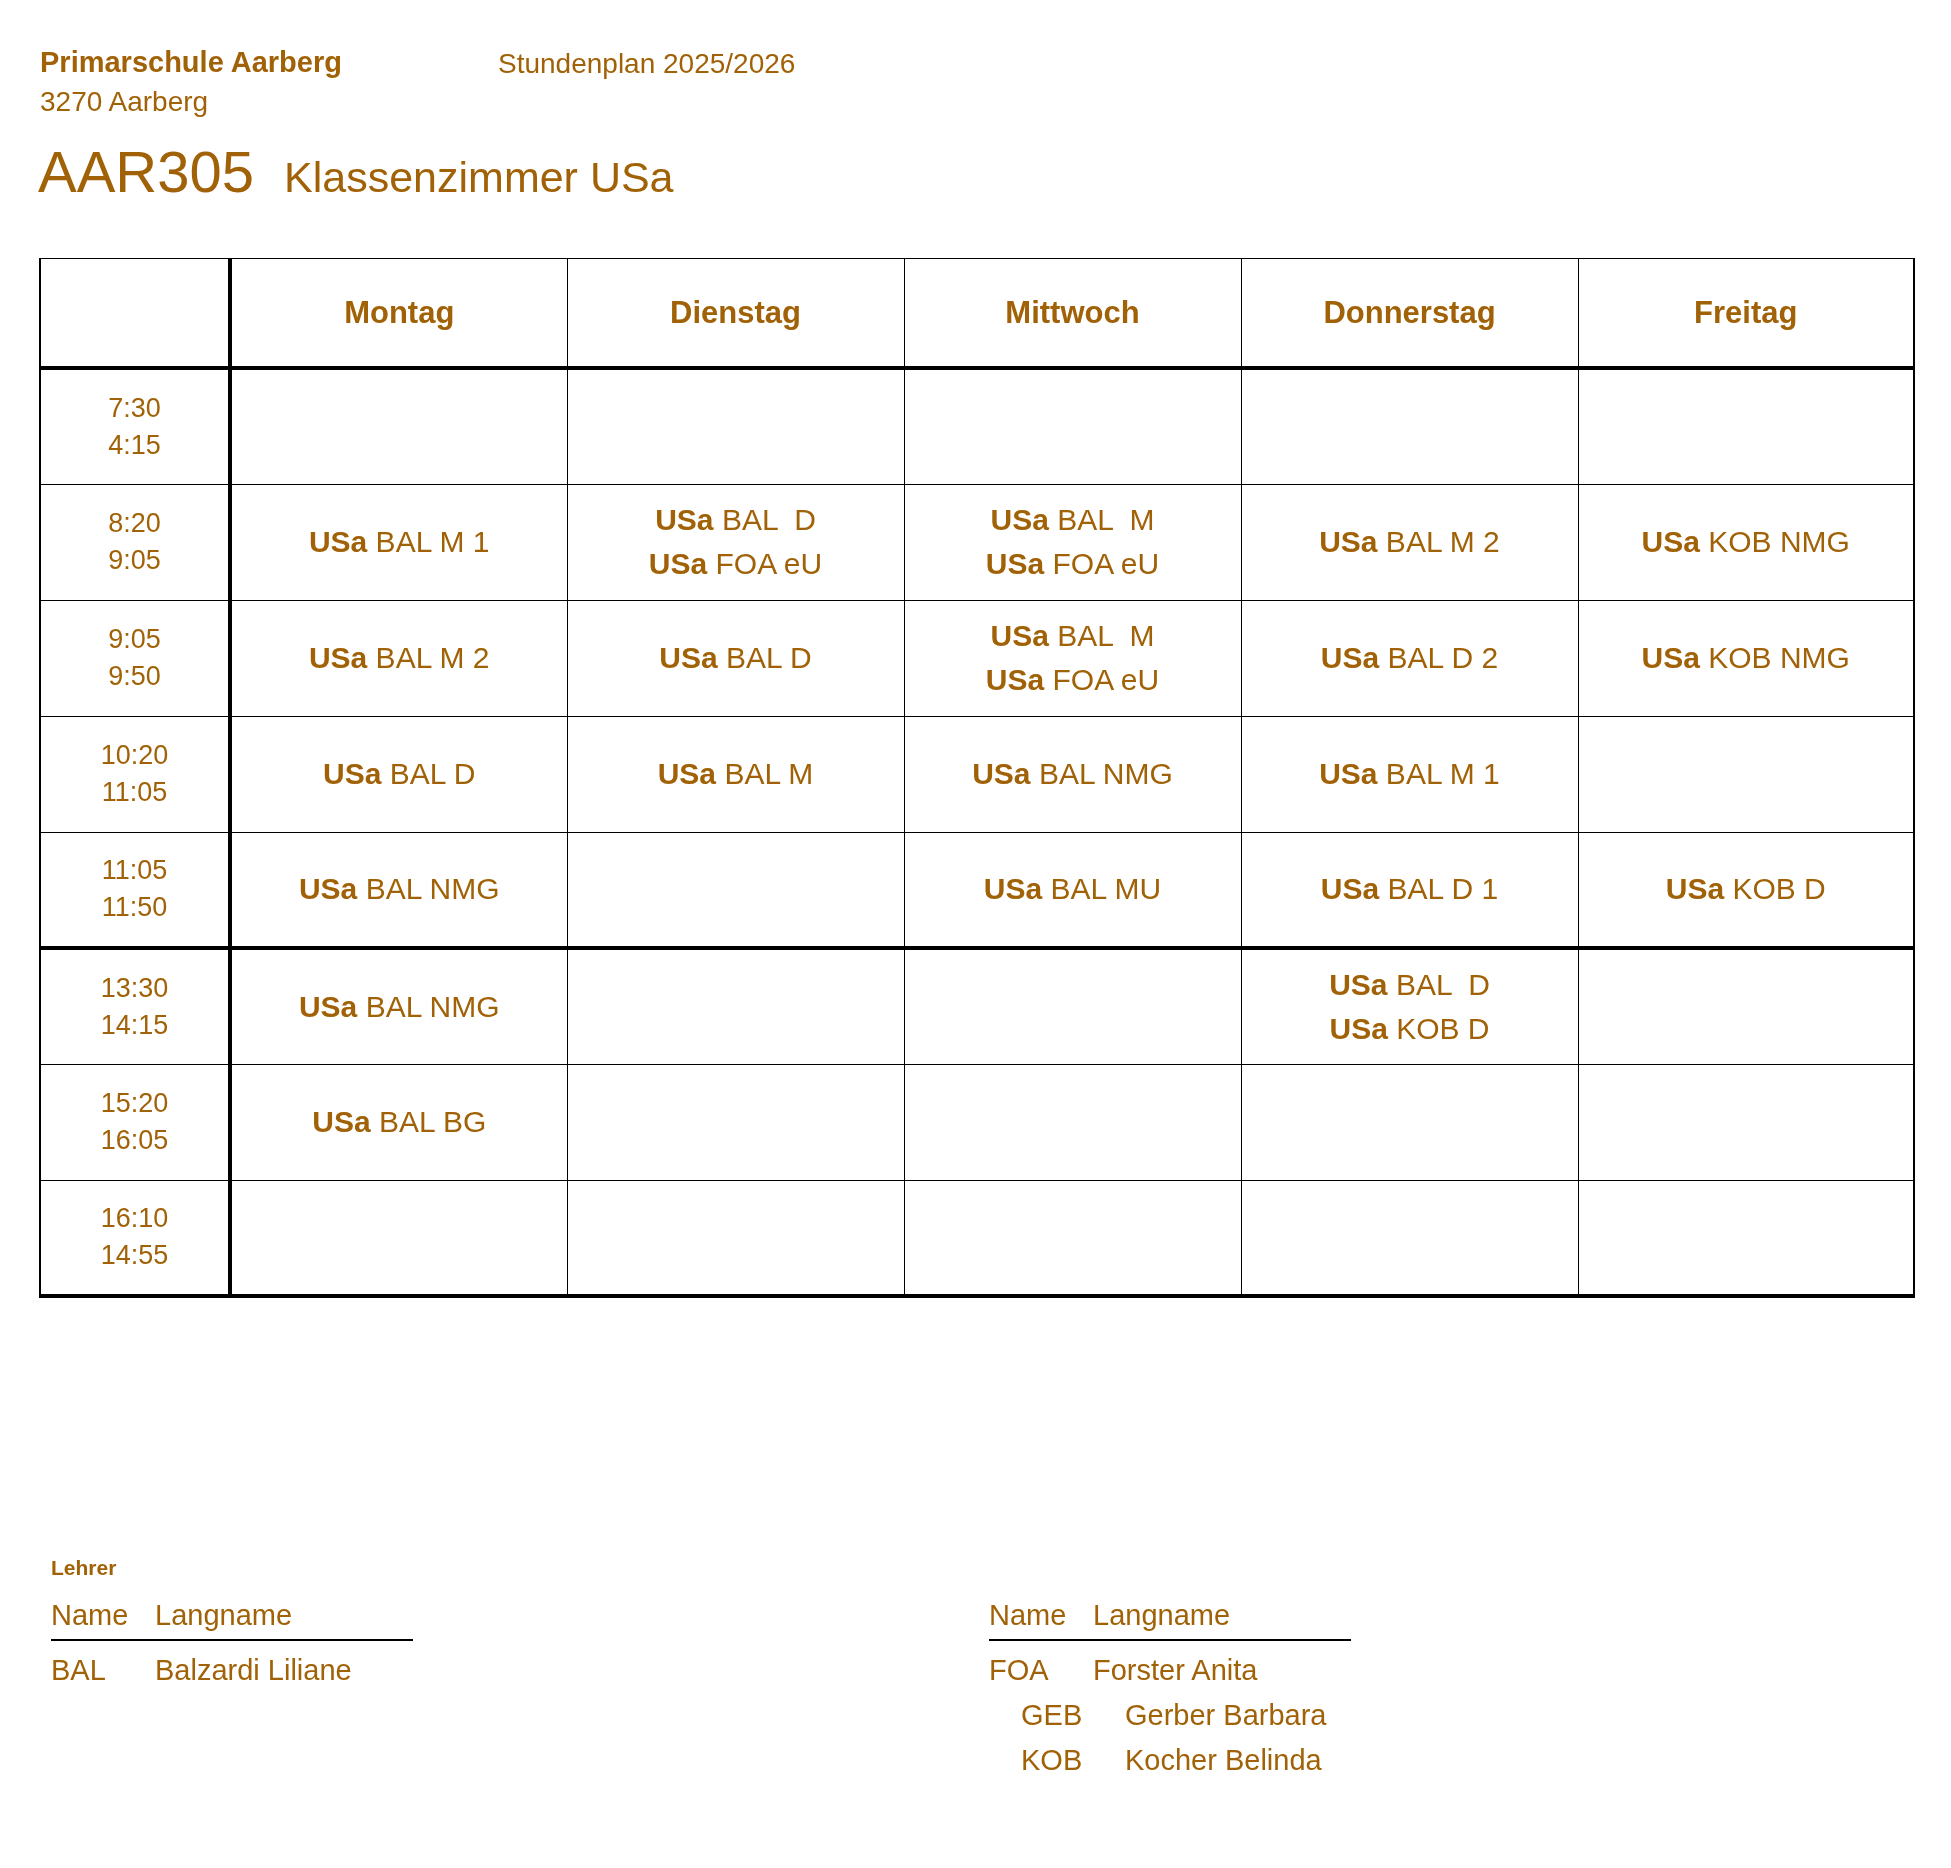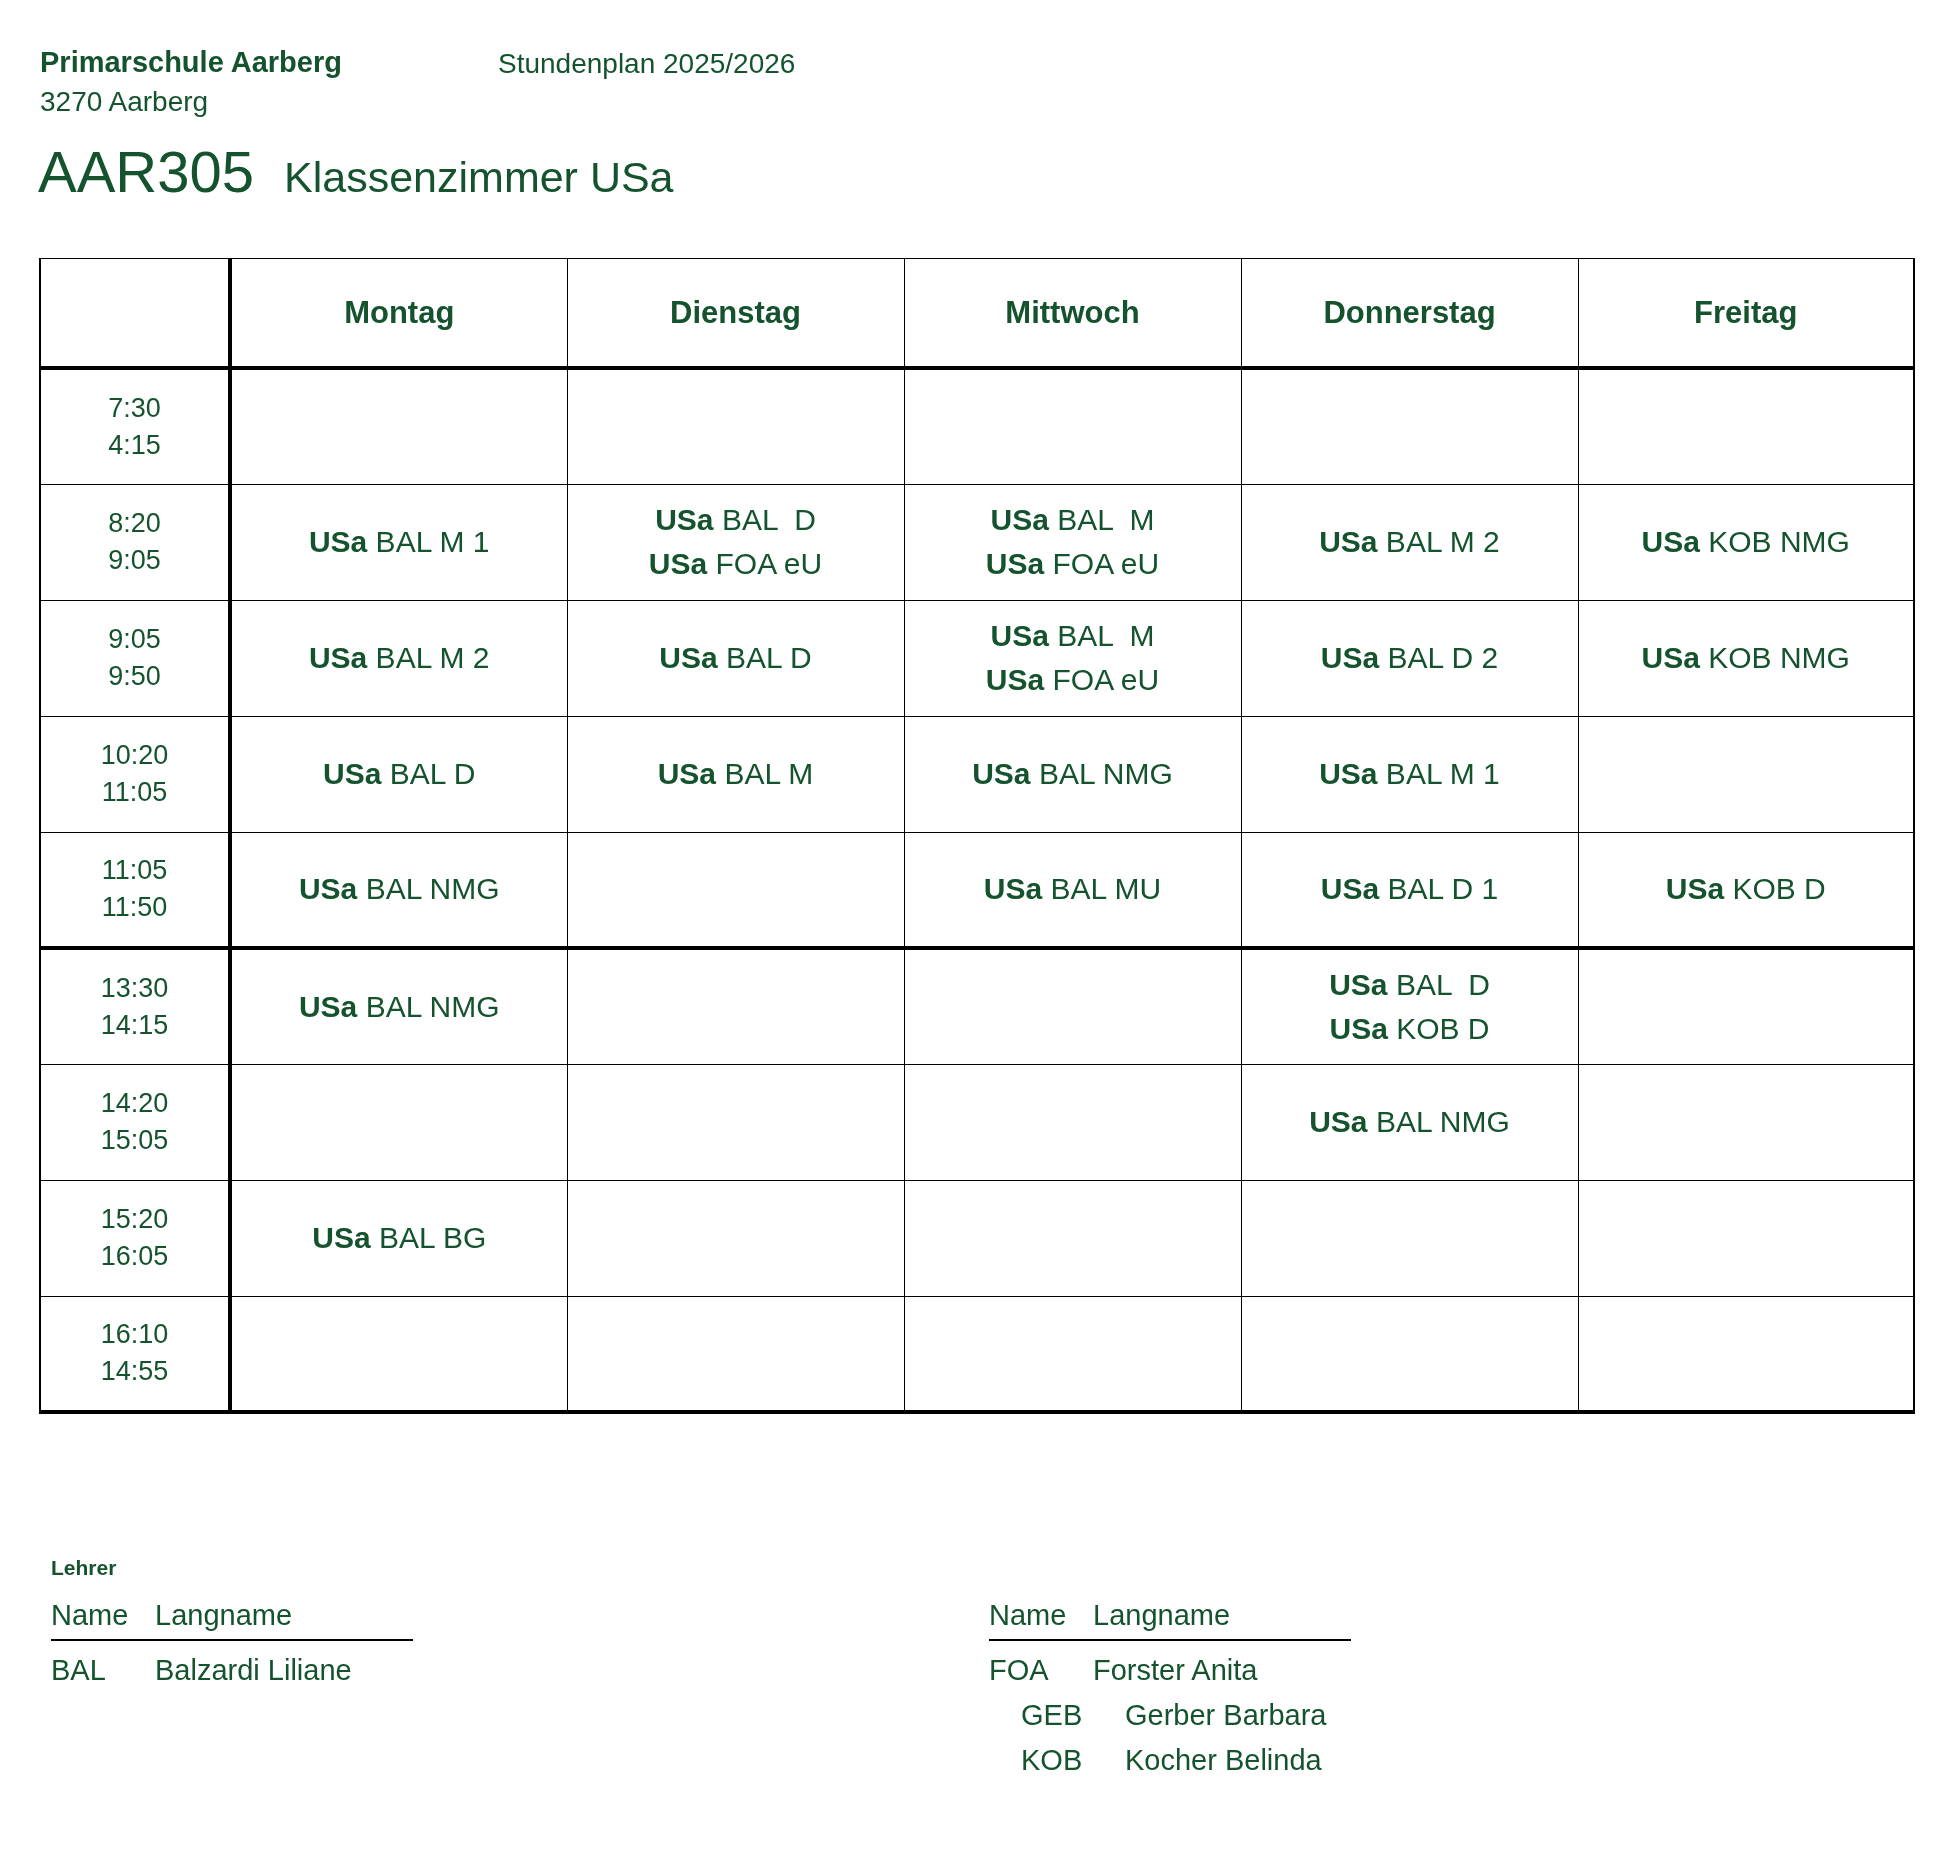--- a/index.html
+++ b/index.html
@@ -1,21 +1,21 @@
 <!DOCTYPE html>
 <html style="font-size:14.8px"><head>
 <meta charset="utf-8">
 <style>
   html,body{margin:0;padding:0;background:#fff;}
   .page{
     position:relative;
     width:1951px;
     height:1868px;
     background:#ffffff;
-    color:#14532d;
+    color:#a16207;
     font-family:"Liberation Sans", sans-serif;
     overflow:hidden;
   }
   
   .school-name{position:absolute;left:40px;top:46px;font-size:29px;font-weight:bold;}
   .plan-title{position:absolute;left:498px;top:48px;font-size:28px;}
   .school-city{position:absolute;left:40px;top:86px;font-size:28px;}
   .title-row{position:absolute;left:38px;top:138px;display:flex;align-items:baseline;gap:30px;}
   .room-code{font-size:58px;}
   .room-name{font-size:43px;}
@@ -189,33 +189,20 @@
             <td class="lesson-cell"></td>
             <td class="lesson-cell"></td>
             <td class="lesson-cell">
               <div class="lesson-line"><span class="grp">USa</span><span class="rest"> BAL  D</span></div>
               <div class="lesson-line"><span class="grp">USa</span><span class="rest"> KOB D</span></div>
             </td>
             <td class="lesson-cell"></td>
           </tr>
           <tr>
             <td class="time-cell">
-              <div>14:20</div>
-              <div>15:05</div>
-            </td>
-            <td class="lesson-cell"></td>
-            <td class="lesson-cell"></td>
-            <td class="lesson-cell"></td>
-            <td class="lesson-cell">
-              <div class="lesson-line"><span class="grp">USa</span><span class="rest"> BAL NMG</span></div>
-            </td>
-            <td class="lesson-cell"></td>
-          </tr>
-          <tr>
-            <td class="time-cell">
               <div>15:20</div>
               <div>16:05</div>
             </td>
             <td class="lesson-cell">
               <div class="lesson-line"><span class="grp">USa</span><span class="rest"> BAL BG</span></div>
             </td>
             <td class="lesson-cell"></td>
             <td class="lesson-cell"></td>
             <td class="lesson-cell"></td>
             <td class="lesson-cell"></td>

